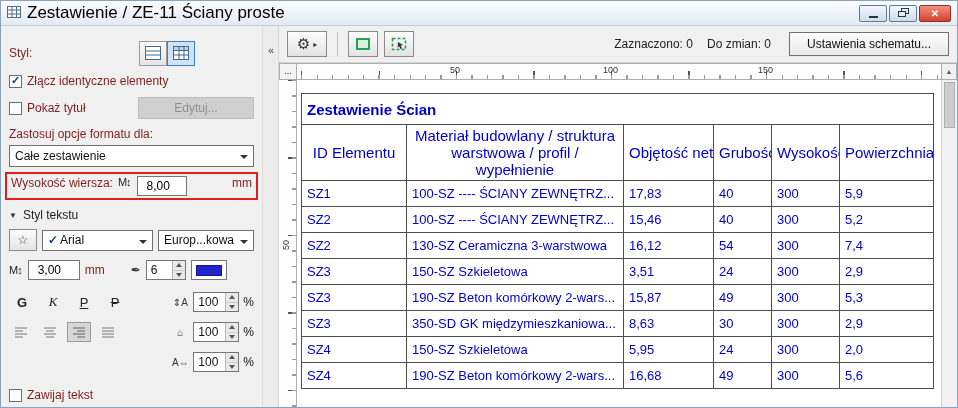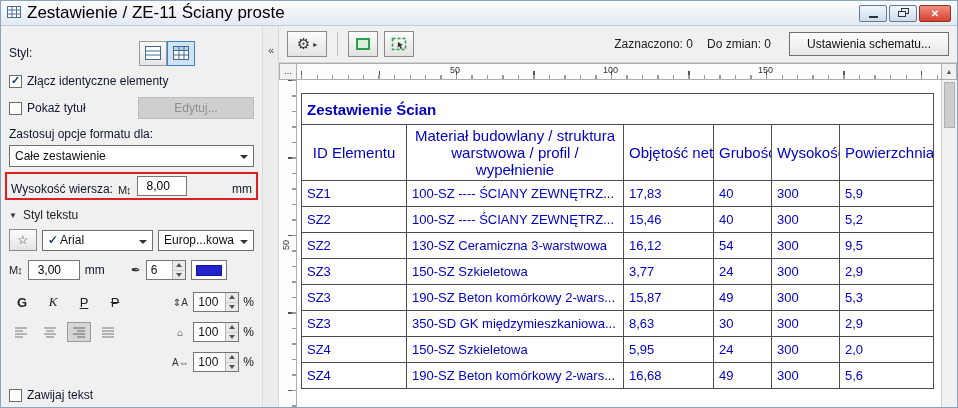--- a/index.html
+++ b/index.html
@@ -14,31 +14,31 @@
   .win-btn{width:28px;height:17px;border:1px solid #68798c;border-radius:2px;display:flex;align-items:center;justify-content:center;background:linear-gradient(#f2f7fd,#cbdcee);cursor:default;}
   .win-btn.close{width:32px;background:linear-gradient(#f08f80,#d7402c);color:#fff;font-size:10px;font-weight:bold;border-color:#8c3327;}
   .min-bar{width:9px;height:2px;background:#333;margin-top:7px;}
   .restore{position:relative;width:14px;height:12px;}
   .restore .r1{position:absolute;top:1px;left:5px;width:8px;height:6px;border:1px solid #333;}
   .restore .r2{position:absolute;top:4px;left:2px;width:8px;height:6px;border:1px solid #333;background:#e5eef8;}
 
   
   .left-panel{position:absolute;top:25px;left:0;width:262px;bottom:0;background:#f0f0f0;border-right:1px solid #dcdcdc;}
   .lp-row{position:absolute;left:8px;right:8px;display:flex;align-items:center;gap:5px;}
-  .lbl{color:#0f172a;}
+  .lbl{color:#7f1d1d;}
   .seg{position:absolute;left:130px;display:flex;}
   .seg-btn{width:28px;height:25px;border:1px solid #9a9a9a;background:linear-gradient(#fafafa,#e6e6e6);display:flex;align-items:center;justify-content:center;}
   .seg-btn.sel{background:#cfe3f7;border-color:#3f81bd;}
   .cb{width:13px;height:13px;border:1px solid #6e6e6e;background:#fff;display:inline-flex;align-items:center;justify-content:center;flex:0 0 13px;}
   .cb-check{font-size:11px;line-height:1;color:#17427e;font-weight:bold;margin-top:-2px;}
   .btn{border:1px solid #8a8a8a;background:linear-gradient(#fcfcfc,#e4e4e4);display:flex;align-items:center;justify-content:center;font-size:12px;}
   .btn.disabled{background:#cfcfcf;color:#8f8f8f;border-color:#bdbdbd;}
   .combo{height:22px;background:#fff;border:1px solid #707070;display:flex;align-items:center;padding-left:5px;position:relative;}
   .combo .arrow{position:absolute;right:5px;top:9px;width:0;height:0;border-left:4px solid transparent;border-right:4px solid transparent;border-top:4px solid #333;}
-  .red-box{position:absolute;left:4px;right:4px;border:2px solid #e02020;display:flex;align-items:flex-end;gap:5px;padding:2px 4px;height:28px;}
+  .red-box{position:absolute;left:4px;right:4px;border:2px solid #e02020;display:flex;align-items:flex-start;gap:5px;padding:2px 4px;height:28px;}
   .txt-input{height:20px;border:1px solid #767676;background:#fff;font-family:"Liberation Sans",sans-serif;font-size:12px;padding:0 9px;}
   .mh-icon{display:inline-flex;align-items:center;font-size:11px;color:#222;gap:0;}
   .mh-arrow{font-size:11px;margin-left:-1px;}
   .section-head{display:flex;align-items:center;gap:6px;color:#222;}
   .tri-small{font-size:8px;color:#333;}
   .spin-input{display:inline-flex;width:46px;height:20px;border:1px solid #767676;background:#fff;}
   .spin-val{flex:1;font-size:12px;padding:2px 0 0 4px;}
   .spin-btns{width:13px;display:flex;flex-direction:column;border-left:1px solid #b5b5b5;}
   .sb{flex:1;display:flex;align-items:center;justify-content:center;background:#e9e9e9;}
   .sb.up{border-bottom:1px solid #cfcfcf;}
@@ -405,26 +405,26 @@
                 <td>40</td>
                 <td>300</td>
                 <td>5,2</td>
           </tr>
           <tr class="t-row">
             <td>SZ2</td>
                 <td>130-SZ Ceramiczna  3-warstwowa</td>
                 <td>16,12</td>
                 <td>54</td>
                 <td>300</td>
-                <td>9,5</td>
+                <td>7,4</td>
           </tr>
           <tr class="t-row">
             <td>SZ3</td>
                 <td>150-SZ Szkieletowa</td>
-                <td>3,77</td>
+                <td>3,51</td>
                 <td>24</td>
                 <td>300</td>
                 <td>2,9</td>
           </tr>
           <tr class="t-row">
             <td>SZ3</td>
                 <td>190-SZ Beton komórkowy 2-wars...</td>
                 <td>15,87</td>
                 <td>49</td>
                 <td>300</td>

